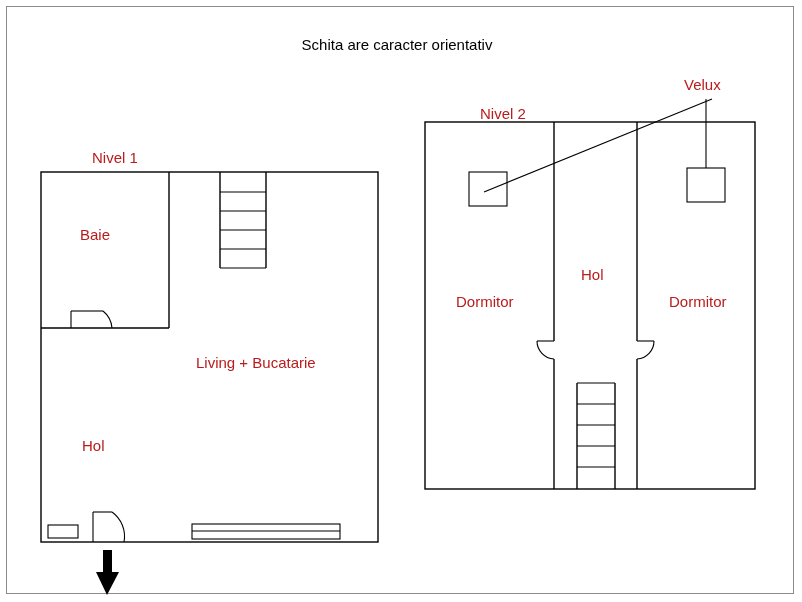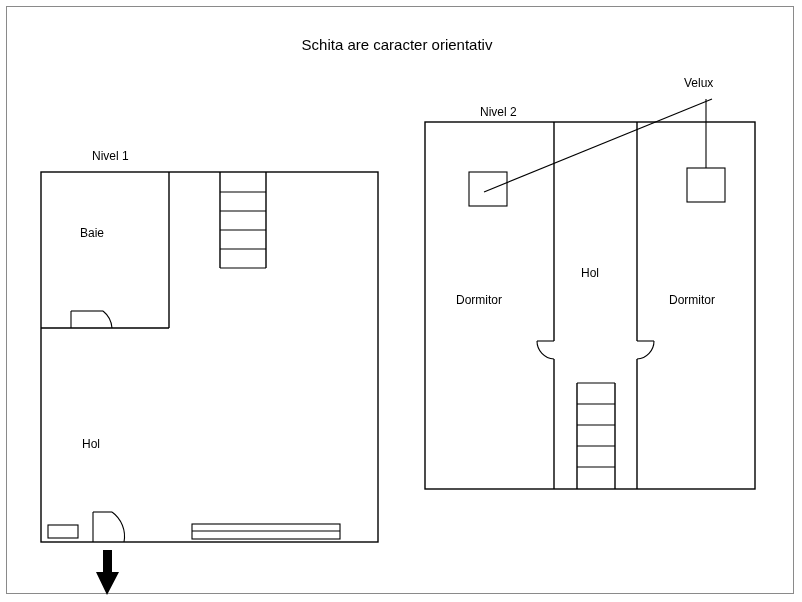--- a/index.html
+++ b/index.html
@@ -30,22 +30,22 @@
     position: absolute;
     left: 0;
     top: 36px;
     width: 794px;
     text-align: center;
     font-size: 15px;
     color: #000000;
   }
   .lbl {
     position: absolute;
-    font-size: 12px;
-    color: #000000;
+    font-size: 15px;
+    color: #b91c1c;
     white-space: nowrap;
   }
   svg.plan {
     position: absolute;
     left: 0;
     top: 0;
     width: 802px;
     height: 602px;
     overflow: visible;
   }
@@ -135,20 +135,21 @@
       <rect class="thin" x="469" y="172" width="38" height="34"></rect>
       <rect class="thin" x="687" y="168" width="38" height="34"></rect>
 
       <line class="leader" x1="484" y1="192" x2="712" y2="99"></line>
       <line class="leader" x1="706" y1="99" x2="706" y2="168"></line>
     </g>
   </svg>
 
   <div class="lbl" style="left:92px; top:149px;">Nivel 1</div>
   <div class="lbl" style="left:80px; top:226px;">Baie</div>
+  <div class="lbl" style="left:196px; top:354px;">Living + Bucatarie</div>
   <div class="lbl" style="left:82px; top:437px;">Hol</div>
 
   <div class="lbl" style="left:456px; top:105px;margin-left:24px;">Nivel 2</div>
   <div class="lbl" style="left:456px; top:293px;">Dormitor</div>
   <div class="lbl" style="left:581px; top:266px;">Hol</div>
   <div class="lbl" style="left:669px; top:293px;">Dormitor</div>
 
   <div class="lbl" style="left:684px; top:76px;">Velux</div>
 
 </div>

